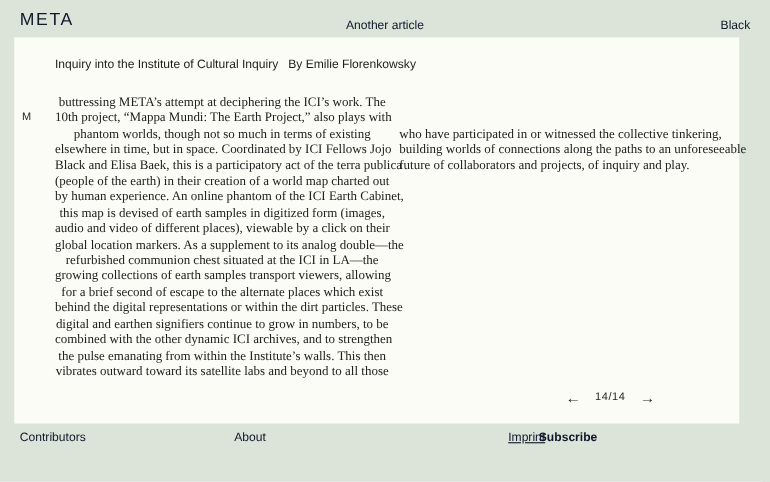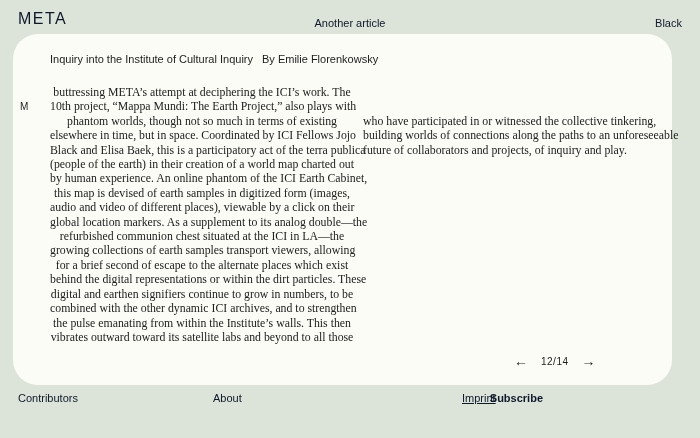--- a/index.html
+++ b/index.html
@@ -23,21 +23,20 @@
     position: absolute; top: 17px; left: 50%; transform: translateX(-50%);
     font-size: 11px;
   }
   .search-link { position: absolute; top: 17px; right: 18px; font-size: 11px; }
 
   
   .article-panel {
     position: absolute; left: 13px; top: 34px;
     width: 659px; height: 351px;
     background: #fcfcf7;
-    border-radius: 25px;
   }
   .article-title { position: absolute; left: 37px; top: 19px; font-size: 11px; }
   .article-byline { position: absolute; left: 249px; top: 19px; font-size: 11px; }
   .margin-marker { position: absolute; left: 7px; top: 67px; font-size: 10px; }
 
   .col {
     position: absolute; top: 51px;
     font-family: "Liberation Serif", serif;
     font-size: 11.8px; line-height: 14.4px;
     white-space: pre;
@@ -97,21 +96,21 @@
 vibrates outward toward its satellite labs and beyond to all those</div>
 
   <div class="col col-right">
     <div>who have participated in or witnessed the collective tinkering,
 building worlds of connections along the paths to an unforeseeable
 future of collaborators and projects, of inquiry and play.</div>
   </div>
 
   <div class="pagination">
     <span class="page-arrow">←</span>
-    <span class="page-label">12/14</span>
+    <span class="page-label">14/14</span>
     <span class="page-arrow">→</span>
   </div>
 </div>
 
 <div class="site-footer">
   <div class="footer-item footer-contributors link">Contributors</div>
   <div class="footer-item footer-about link">About</div>
   <div class="footer-item footer-imprint link">Imprint</div>
   <div class="footer-item footer-subscribe link">Subscribe</div>
 </div>

